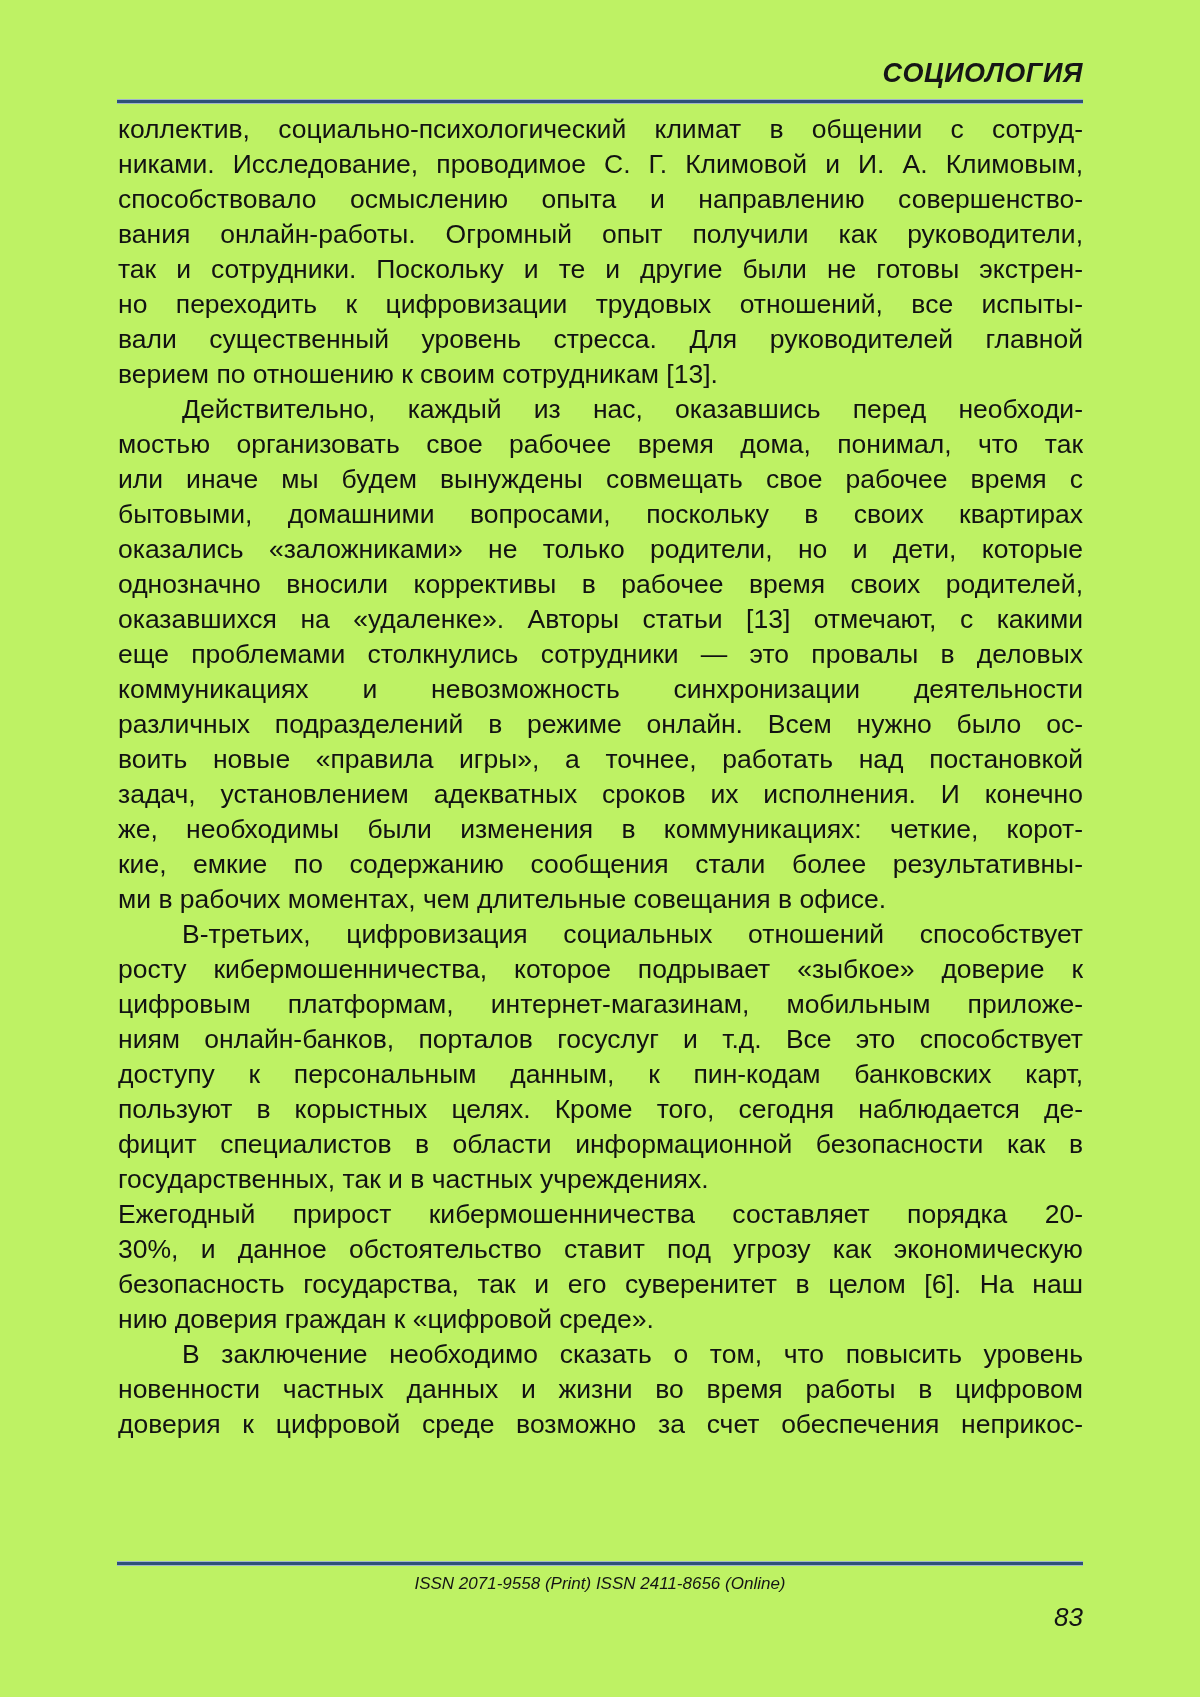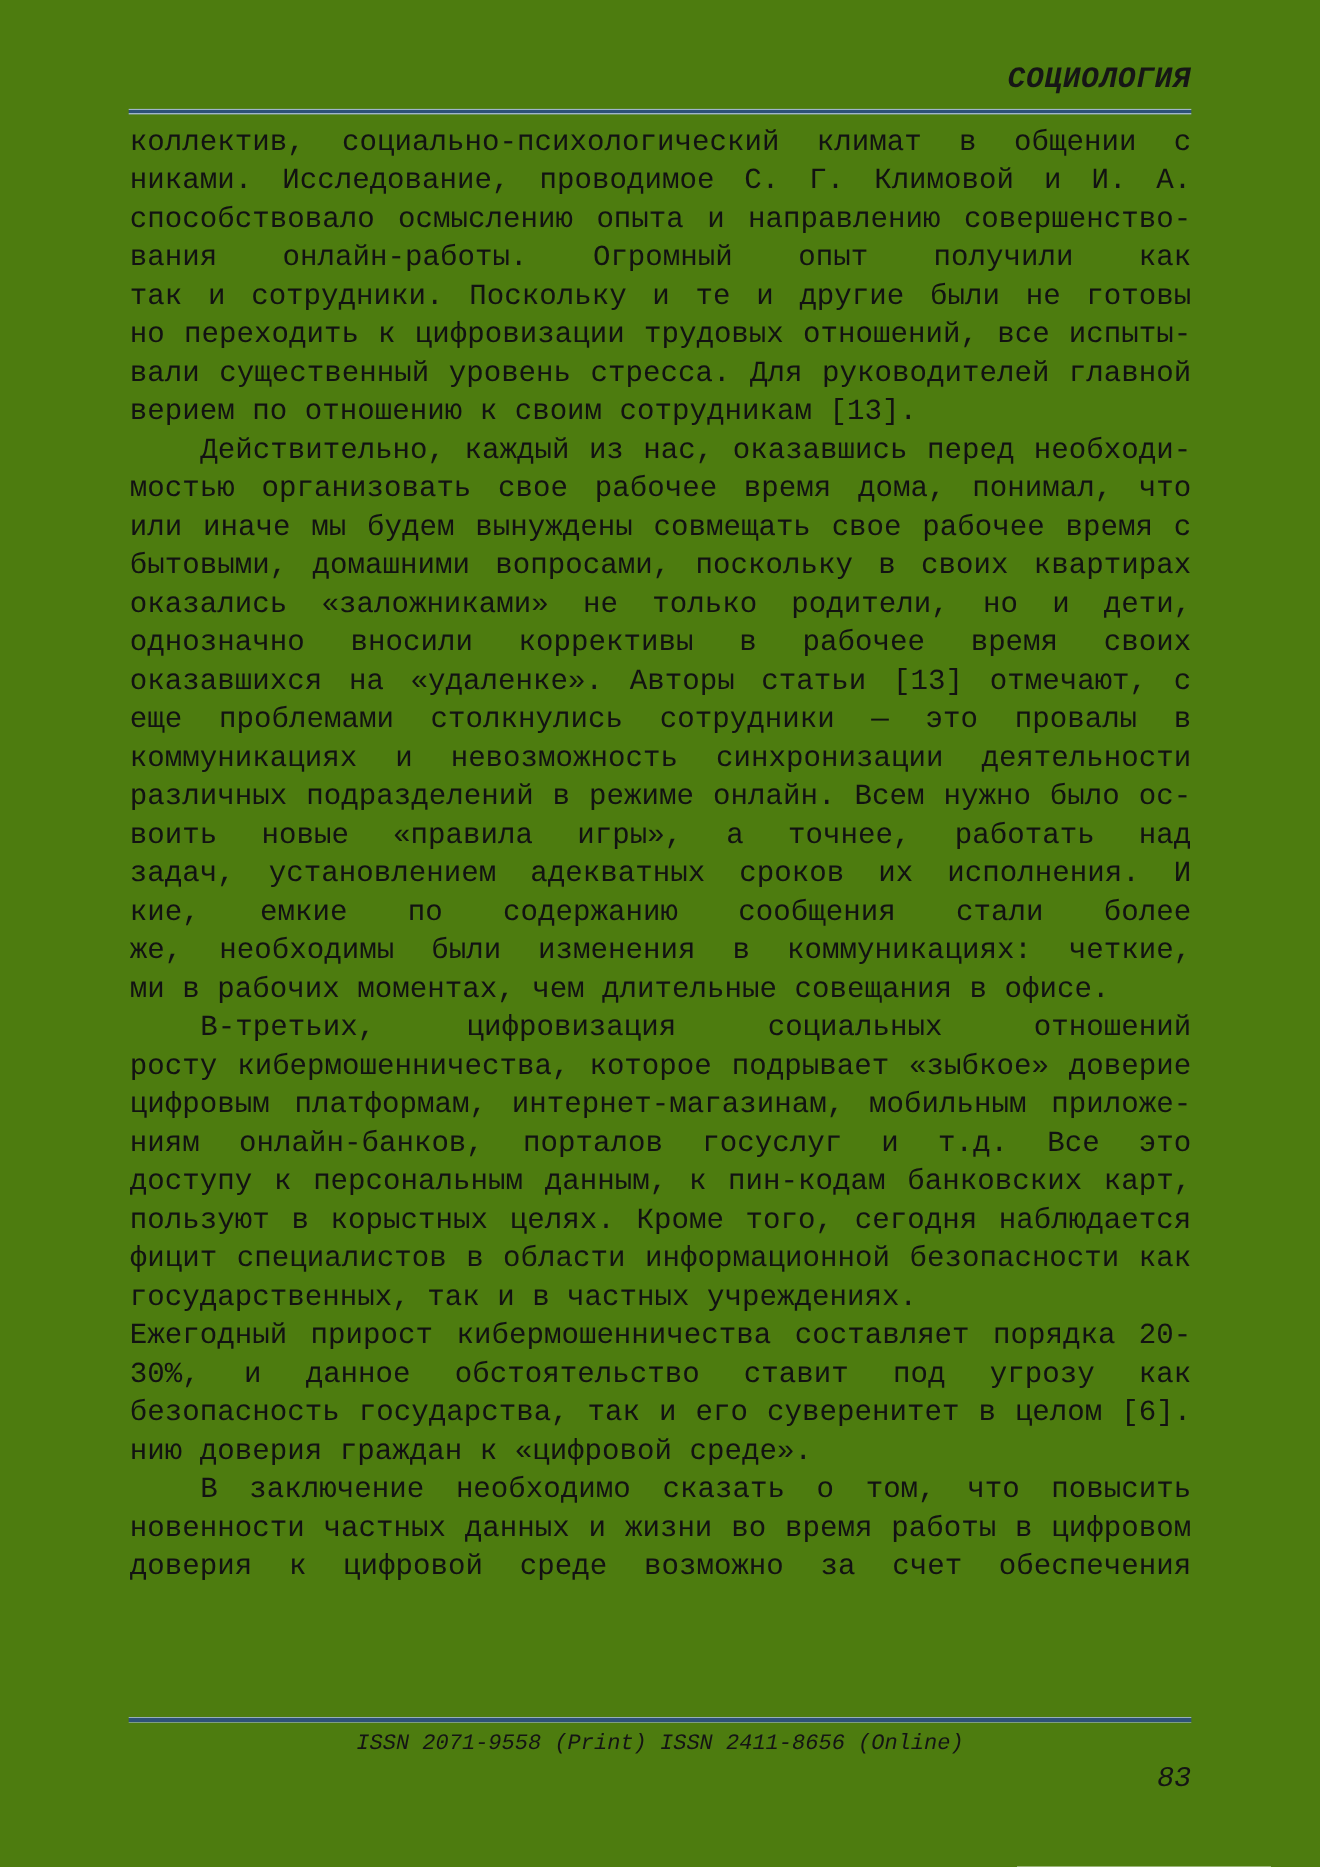--- a/index.html
+++ b/index.html
@@ -4,22 +4,22 @@
 <style>
   html, body {
     margin: 0;
     padding: 0;
     background: #ffffff;
   }
   .page {
     position: relative;
     width: 1200px;
     height: 1697px;
-    background: #4d7c0f;
-    font-family: Liberation Mono, monospace;
+    background: #bef264;
+    font-family: Liberation Sans, sans-serif;
     color: #121212;
     overflow: hidden;
   }
   .running-head {
     position: absolute;
     top: 58px;
     right: 117px;
     font-size: 27px;
     font-weight: bold;
     font-style: italic;
@@ -58,21 +58,21 @@
   .line.indent {
     text-indent: 64px;
   }
   .footer-issn {
     position: absolute;
     left: 117px;
     right: 117px;
     top: 1574px;
     text-align: center;
     font-style: italic;
-    font-size: 20px;
+    font-size: 17px;
     color: #141414;
   }
   .footer-page {
     position: absolute;
     right: 117px;
     top: 1574px;
     font-style: italic;
     font-size: 26px;
     color: #141414;
     margin-top: 28px;
@@ -101,22 +101,22 @@
       <div class="line">или иначе мы будем вынуждены совмещать свое рабочее время с</div>
       <div class="line">бытовыми, домашними вопросами, поскольку в своих квартирах</div>
       <div class="line">оказались «заложниками» не только родители, но и дети, которые</div>
       <div class="line">однозначно вносили коррективы в рабочее время своих родителей,</div>
       <div class="line">оказавшихся на «удаленке». Авторы статьи [13] отмечают, с какими</div>
       <div class="line">еще проблемами столкнулись сотрудники — это провалы в деловых</div>
       <div class="line">коммуникациях и невозможность синхронизации деятельности</div>
       <div class="line">различных подразделений в режиме онлайн. Всем нужно было ос-</div>
       <div class="line">воить новые «правила игры», а точнее, работать над постановкой</div>
       <div class="line">задач, установлением адекватных сроков их исполнения. И конечно</div>
+      <div class="line">же, необходимы были изменения в коммуникациях: четкие, корот-</div>
       <div class="line">кие, емкие по содержанию сообщения стали более результативны-</div>
-      <div class="line">же, необходимы были изменения в коммуникациях: четкие, корот-</div>
       <div class="line end">ми в рабочих моментах, чем длительные совещания в офисе.</div>
       <div class="line indent">В-третьих, цифровизация социальных отношений способствует</div>
       <div class="line">росту кибермошенничества, которое подрывает «зыбкое» доверие к</div>
       <div class="line">цифровым платформам, интернет-магазинам, мобильным приложе-</div>
       <div class="line">ниям онлайн-банков, порталов госуслуг и т.д. Все это способствует</div>
       <div class="line">доступу к персональным данным, к пин-кодам банковских карт,</div>
       <div class="line">пользуют в корыстных целях. Кроме того, сегодня наблюдается де-</div>
       <div class="line">фицит специалистов в области информационной безопасности как в</div>
       <div class="line end">государственных, так и в частных учреждениях.</div>
       <div class="line">Ежегодный прирост кибермошенничества составляет порядка 20-</div>

